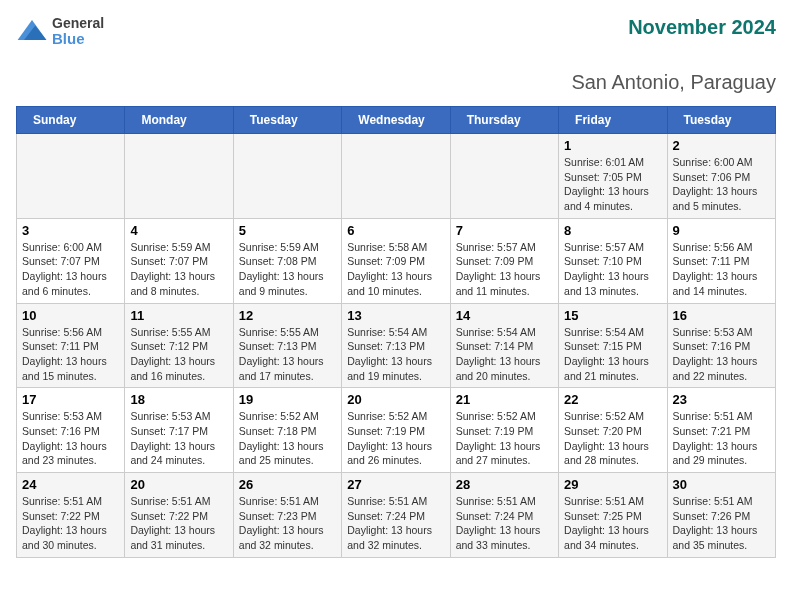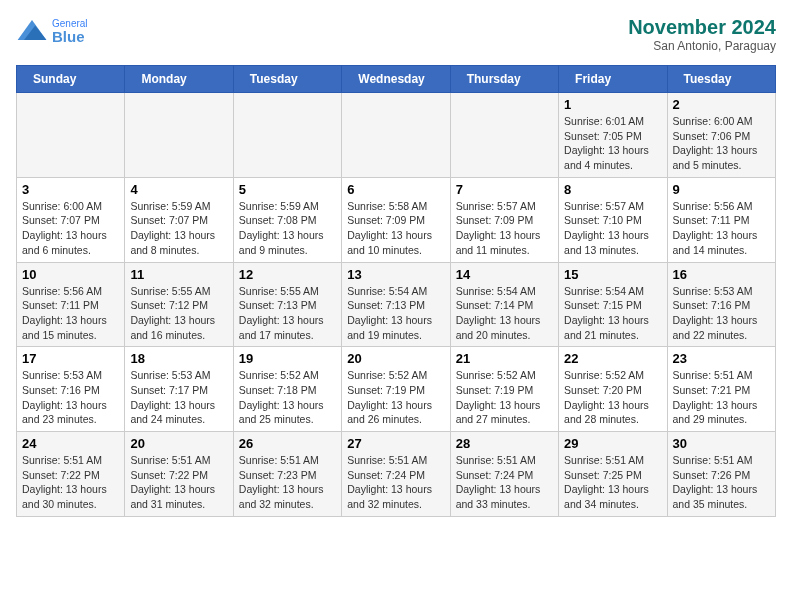--- a/index.html
+++ b/index.html
@@ -20,45 +20,46 @@
       display: flex;
       align-items: center;
       gap: 4px;
     }
     .logo-text {
       display: flex;
       flex-direction: column;
       line-height: 1.1;
     }
     .logo-general {
-      font-size: 10px;
-      font-weight: normal;
-      color: #3b82f6;
+      font-size: 14px;
+      font-weight: bold;
+      color: #404040;
     }
     .logo-blue {
       font-size: 15px;
       font-weight: bold;
       color: #4a90d9;
     }
     .logo-icon {
       width: 32px;
       height: 32px;
     }
     .title-block {
       text-align: right;
     }
     .title-block h1 {
       font-size: 20px;
       font-weight: bold;
       color: #0f766e;
     }
     .title-block h2 {
-      font-size: 12px;
+      font-size: 20px;
       font-weight: normal;
       color: #555;
+      margin-top: 32px;
     }
     .calendar {
       width: 100%;
       border-collapse: collapse;
       font-size: 11px;
     }
     .calendar thead th {
       background: #3a6bbf;
       color: #fff;
       padding: 6px 16px;

